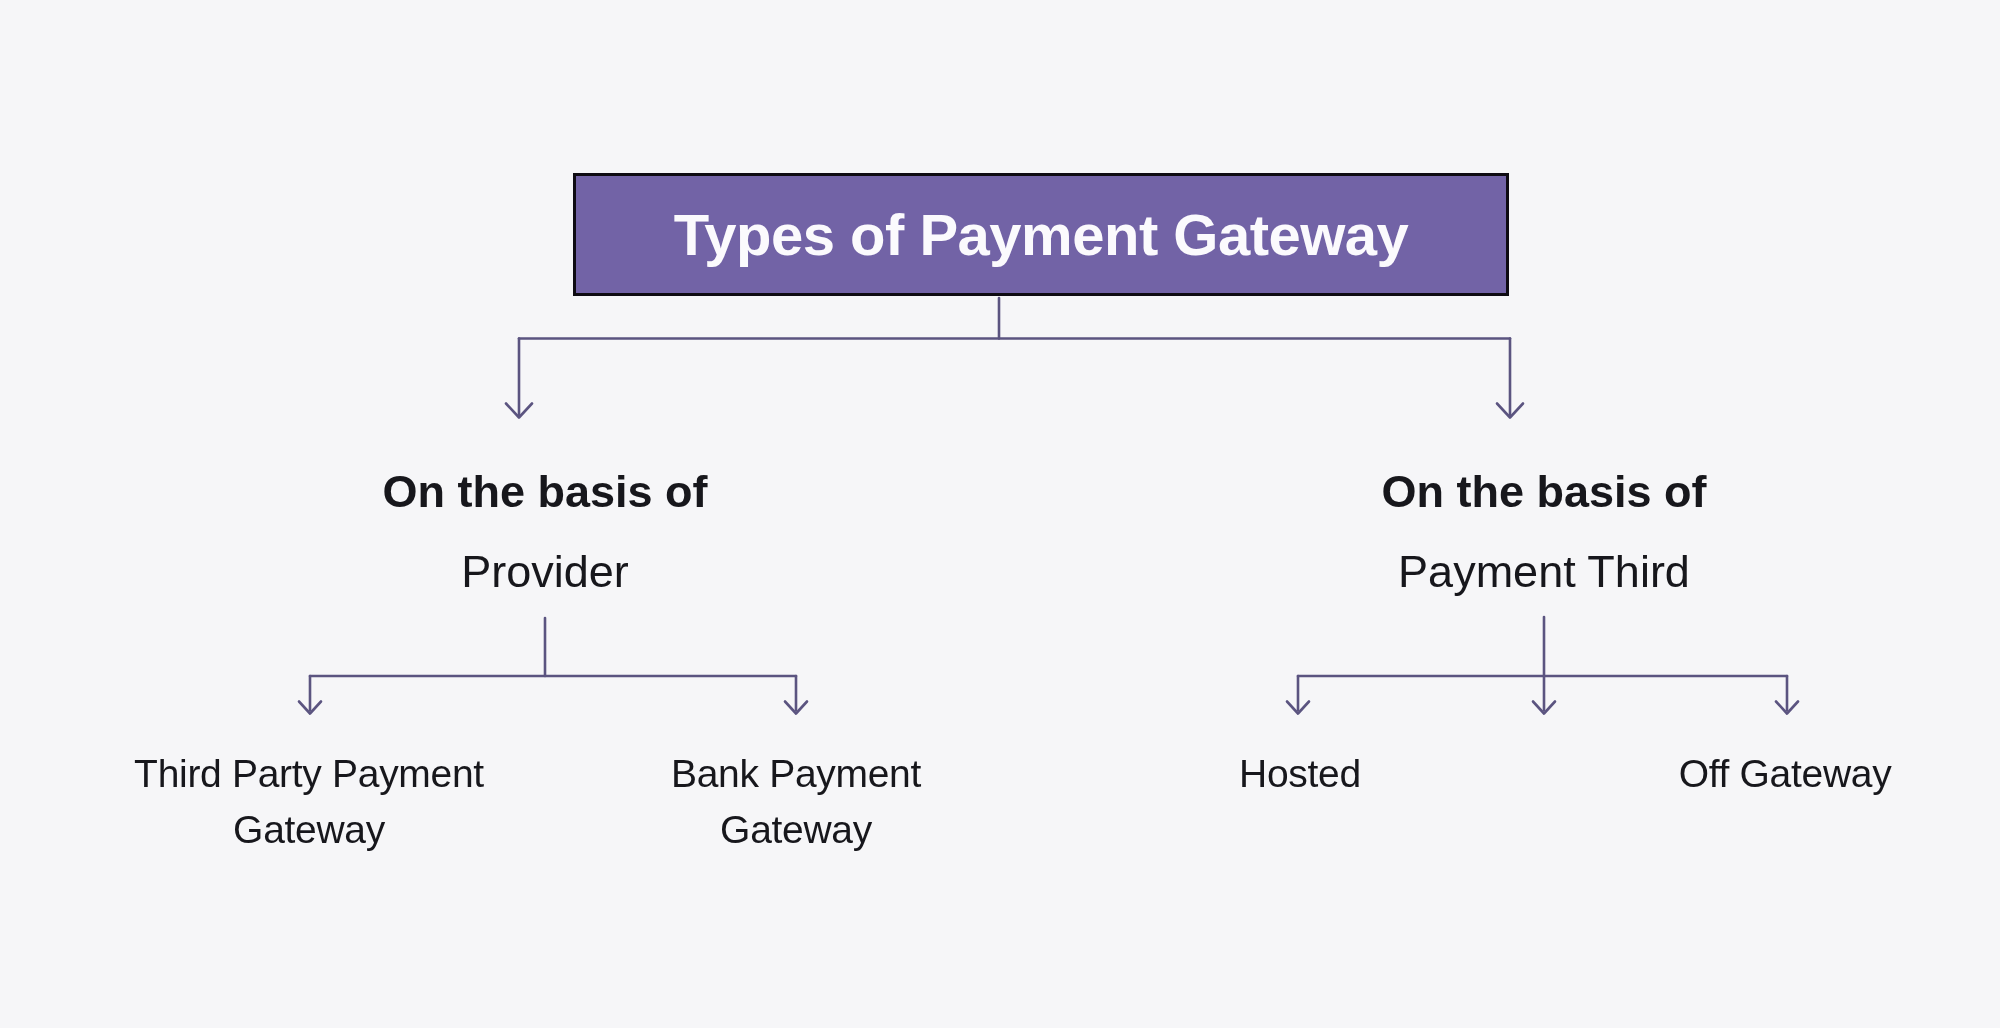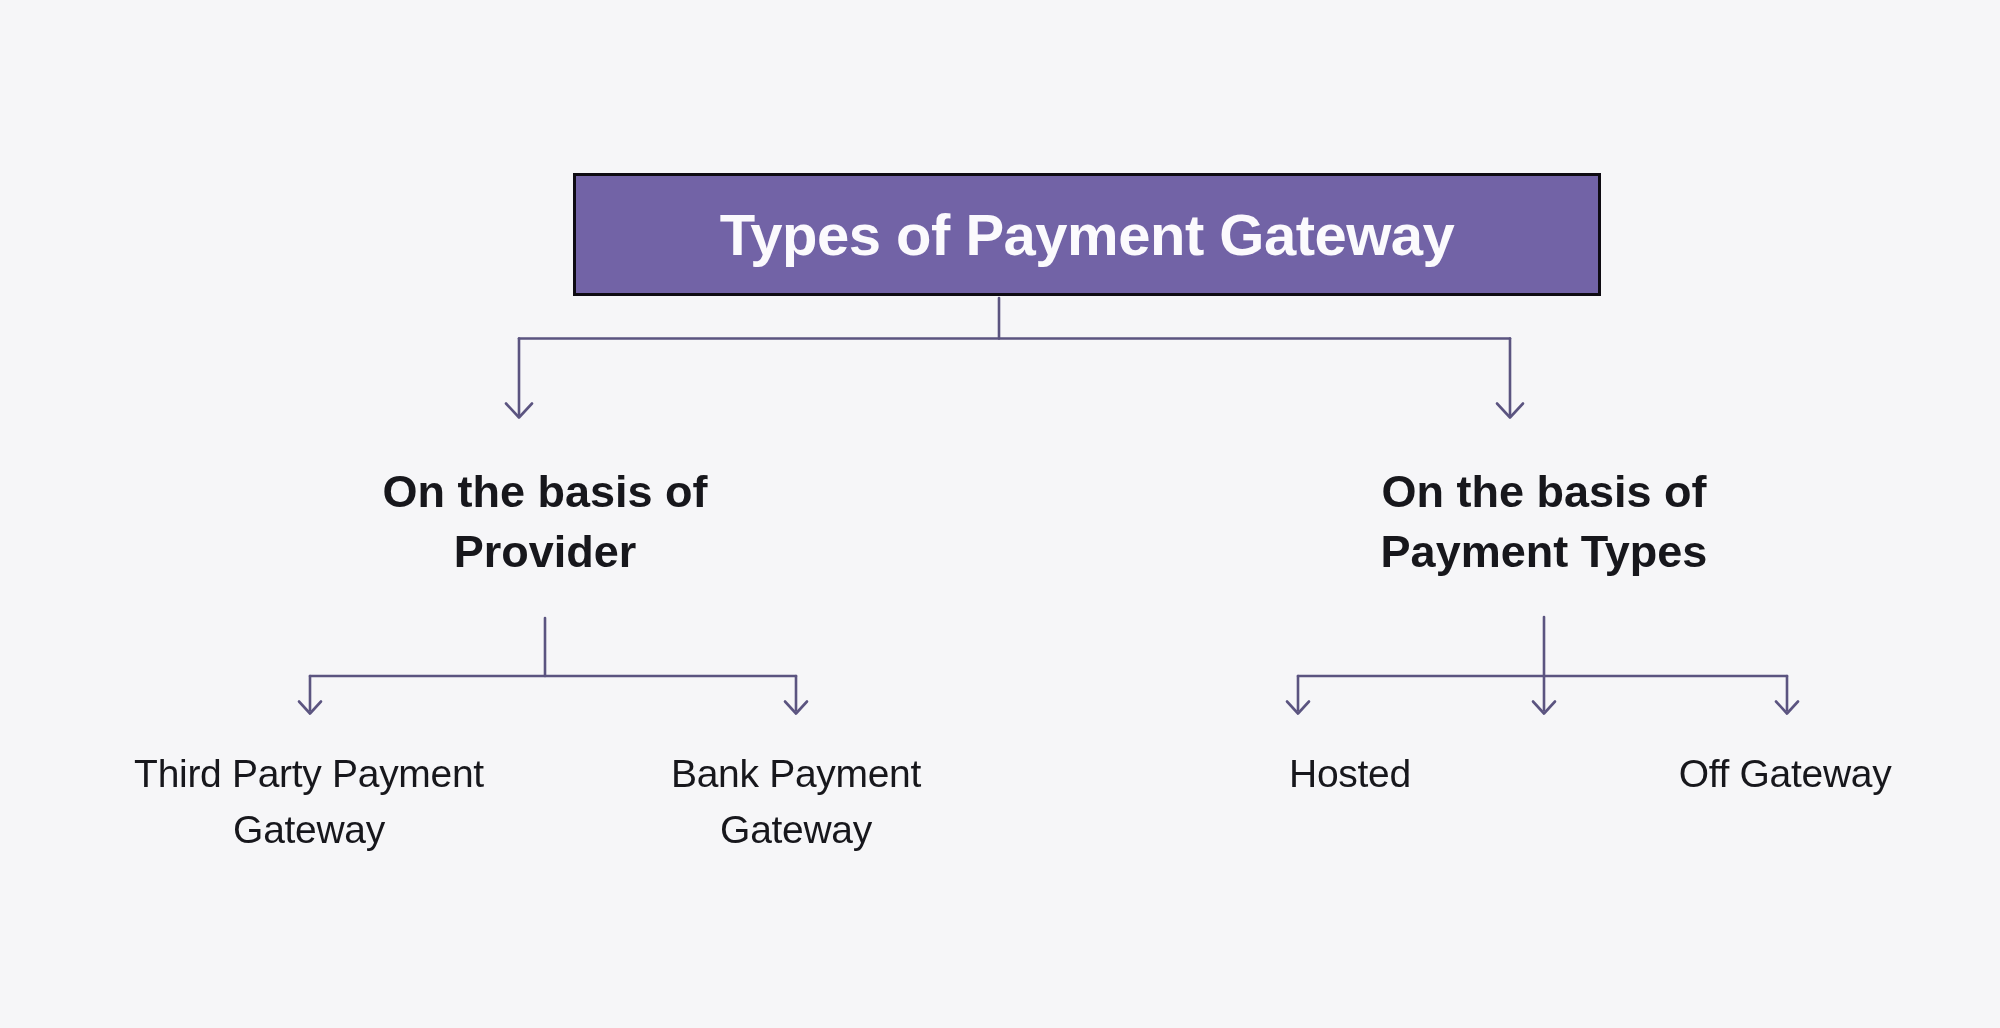--- a/index.html
+++ b/index.html
@@ -22,56 +22,56 @@
   svg.connectors{position:absolute;left:0;top:0;width:2000px;height:1028px;}
   svg.connectors path{
     stroke:var(--line);
     stroke-width:2.6;
     fill:none;
     stroke-linecap:round;
     stroke-linejoin:round;
   }
   .root-box{
     position:absolute;
-    left:573px;top:173px;width:1028px;height:123px;
+    left:573px;top:173px;width:936px;height:123px;
     background:var(--box-fill);
     border:3px solid var(--box-border);
     display:flex;align-items:center;justify-content:center;
   }
   .root-box .root-title{
     color:var(--box-text);
     font-size:58px;
     font-weight:700;
     letter-spacing:-0.5px;
     white-space:nowrap;
   }
   .branch-heading{
     position:absolute;
     width:520px;
     transform:translateX(-50%);
     text-align:center;
     font-size:45px;
     line-height:60px;
   }
   .branch-heading .prefix{font-weight:700;display:block;}
-  .branch-heading .name{font-weight:700;display:block;}
+  .branch-heading .name{font-weight:400;display:block;margin-top:20px;}
   .heading-provider{left:545px;top:462px;}
   .heading-payment-flow{left:1544px;top:462px;}
   .leaf{
     position:absolute;
     transform:translateX(-50%);
     text-align:center;
     font-size:39px;
     line-height:56px;
     letter-spacing:-0.3px;
     top:746px;
   }
   .leaf-third-party{left:309px;width:400px;}
   .leaf-bank{left:796px;width:300px;}
-  .leaf-hosted{left:1350px;white-space:nowrap;}
+  .leaf-hosted{left:1300px;white-space:nowrap;}
   .leaf-self-hosted{left:1548px;white-space:nowrap;}
   .leaf-off-website{left:1785px;white-space:nowrap;}
 </style>
 </head>
 <body>
 
 <div class="stage">
 
   <svg class="connectors" viewBox="0 0 2000 1028" aria-hidden="true">
 
@@ -108,21 +108,21 @@
     <span class="root-title">Types of Payment Gateway</span>
   </div>
 
   <div class="branch-heading heading-provider">
     <span class="prefix">On the basis of</span>
     <span class="name">Provider</span>
   </div>
 
   <div class="branch-heading heading-payment-flow">
     <span class="prefix">On the basis of</span>
-    <span class="name">Payment Types</span>
+    <span class="name">Payment Third</span>
   </div>
 
   <div class="leaf leaf-third-party">Third Party Payment Gateway</div>
   <div class="leaf leaf-bank">Bank Payment Gateway</div>
   <div class="leaf leaf-hosted">Hosted</div>
   <div class="leaf leaf-off-website">Off Gateway</div>
 
 </div>
 
 </body></html>

